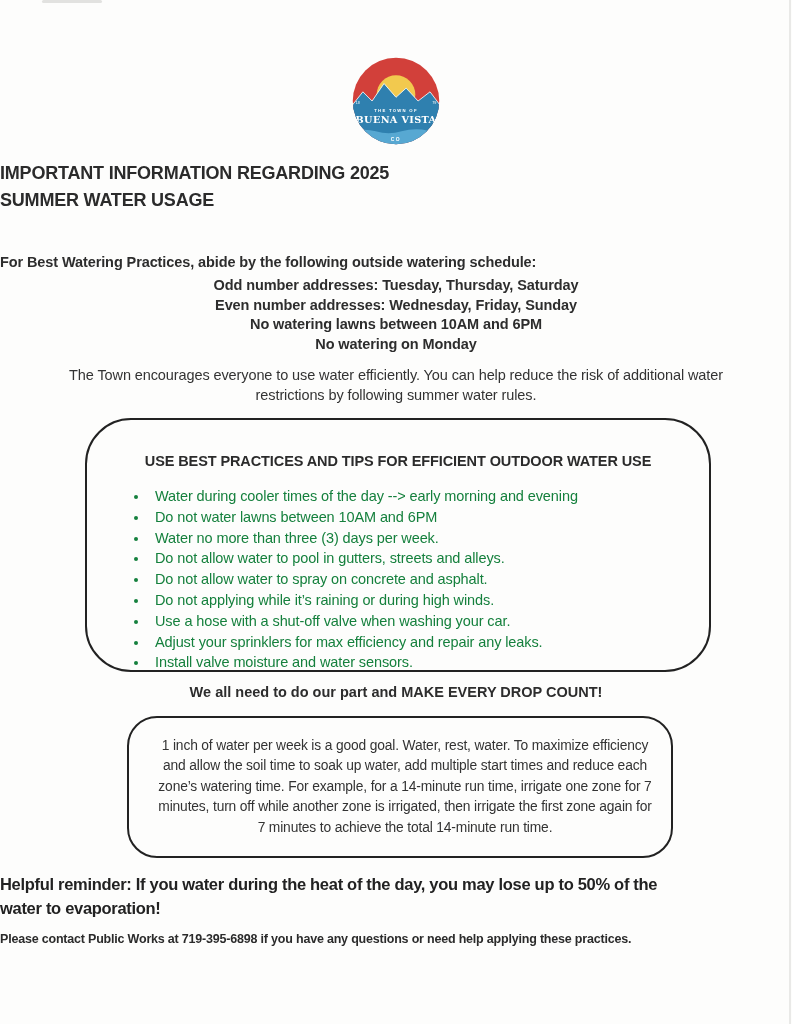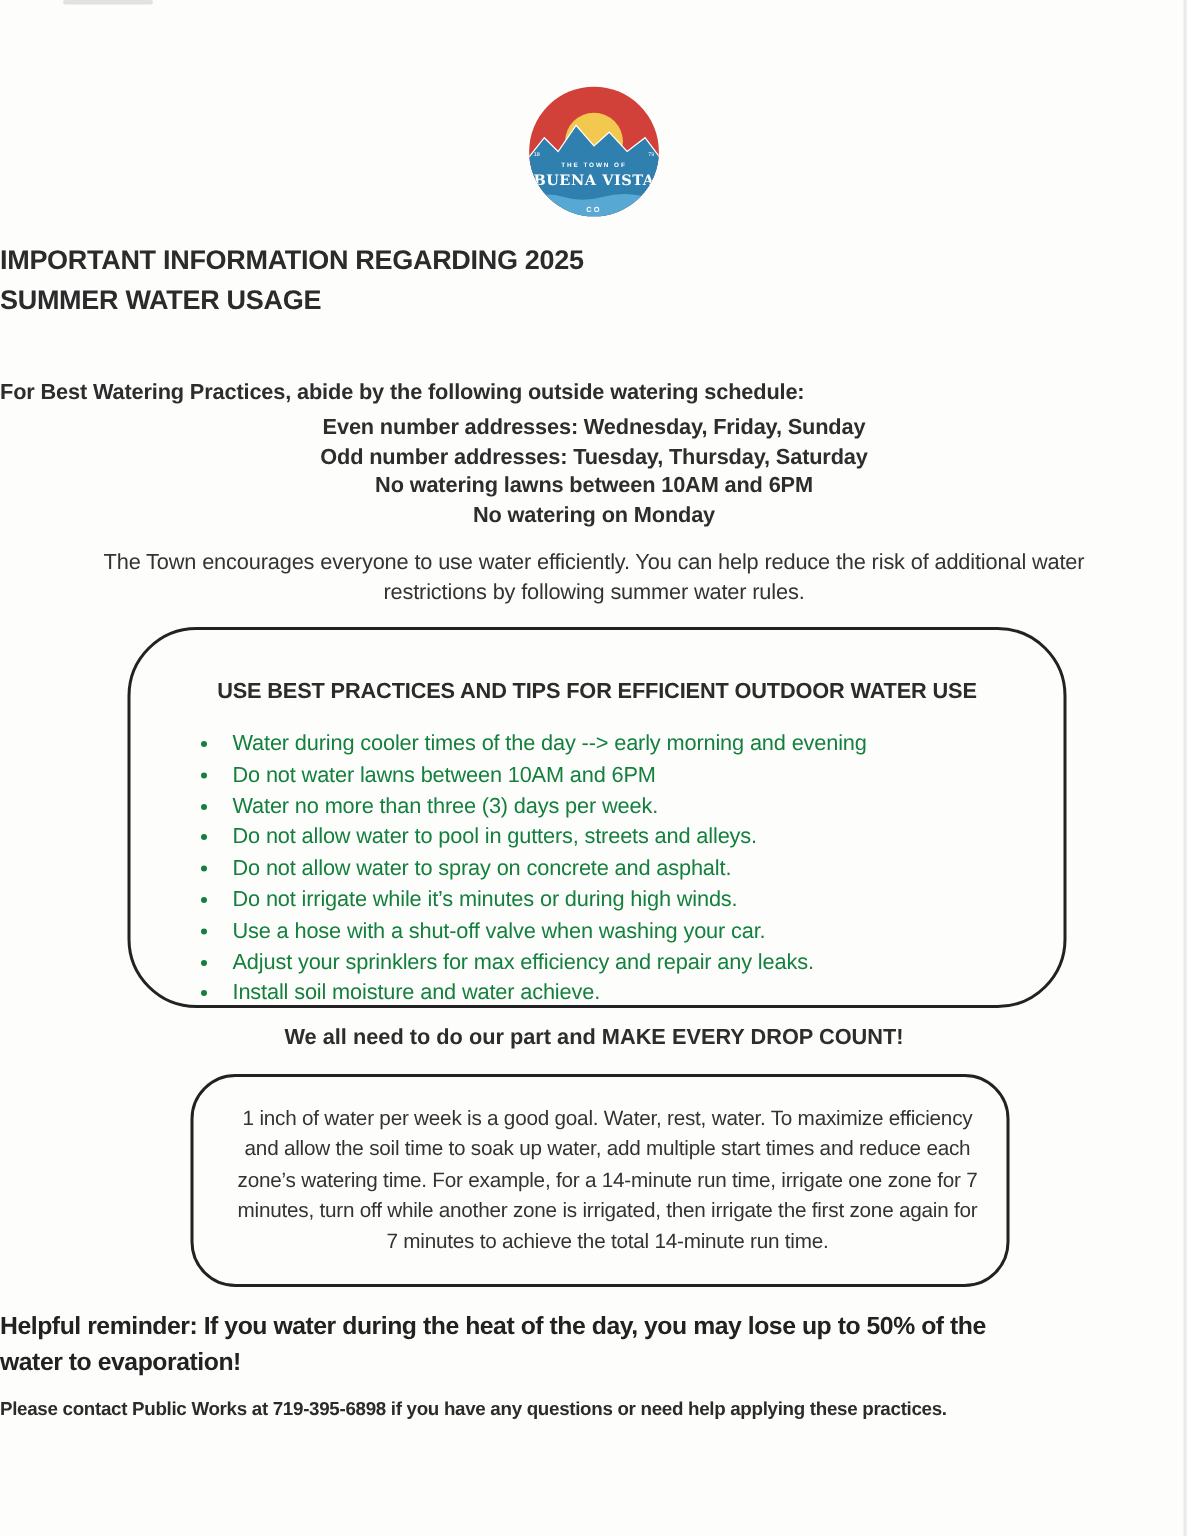--- a/index.html
+++ b/index.html
@@ -128,40 +128,40 @@
   </div>
 
   <h1 class="doc-title">
     <span>IMPORTANT INFORMATION REGARDING 2025</span><br>
     <span>SUMMER WATER USAGE</span>
   </h1>
 
   <div class="sched-heading">For Best Watering Practices, abide by the following outside watering schedule:</div>
 
   <div class="schedule">
+    <div>Odd number addresses: Tuesday, Thursday, Saturday</div>
     <div>Even number addresses: Wednesday, Friday, Sunday</div>
-    <div>Odd number addresses: Tuesday, Thursday, Saturday</div>
     <div>No watering lawns between 10AM and 6PM</div>
     <div>No watering on Monday</div>
   </div>
 
   <div class="encouragement">The Town encourages everyone to use water efficiently. You can help reduce the risk of additional water restrictions by following summer water rules.</div>
 
   <div class="practices-box">
     <div class="practices-heading">USE BEST PRACTICES AND TIPS FOR EFFICIENT OUTDOOR WATER USE</div>
     <ul class="practices-list">
       <li>Water during cooler times of the day --&gt; early morning and evening</li>
       <li>Do not water lawns between 10AM and 6PM</li>
       <li>Water no more than three (3) days per week.</li>
       <li>Do not allow water to pool in gutters, streets and alleys.</li>
       <li>Do not allow water to spray on concrete and asphalt.</li>
-      <li>Do not irrigate while it’s minutes or during high winds.</li>
+      <li>Do not applying while it’s raining or during high winds.</li>
       <li>Use a hose with a shut-off valve when washing your car.</li>
       <li>Adjust your sprinklers for max efficiency and repair any leaks.</li>
-      <li>Install soil moisture and water achieve.</li>
+      <li>Install valve moisture and water sensors.</li>
     </ul>
   </div>
 
   <div class="drop-count">We all need to do our part and MAKE EVERY DROP COUNT!</div>
 
   <div class="zone-box">
     <div class="zone-text">1 inch of water per week is a good goal. Water, rest, water. To maximize efficiency and allow the soil time to soak up water, add multiple start times and reduce each zone’s watering time. For example, for a 14-minute run time, irrigate one zone for 7 minutes, turn off while another zone is irrigated, then irrigate the first zone again for 7 minutes to achieve the total 14-minute run time.</div>
   </div>
 
   <div class="reminder">

